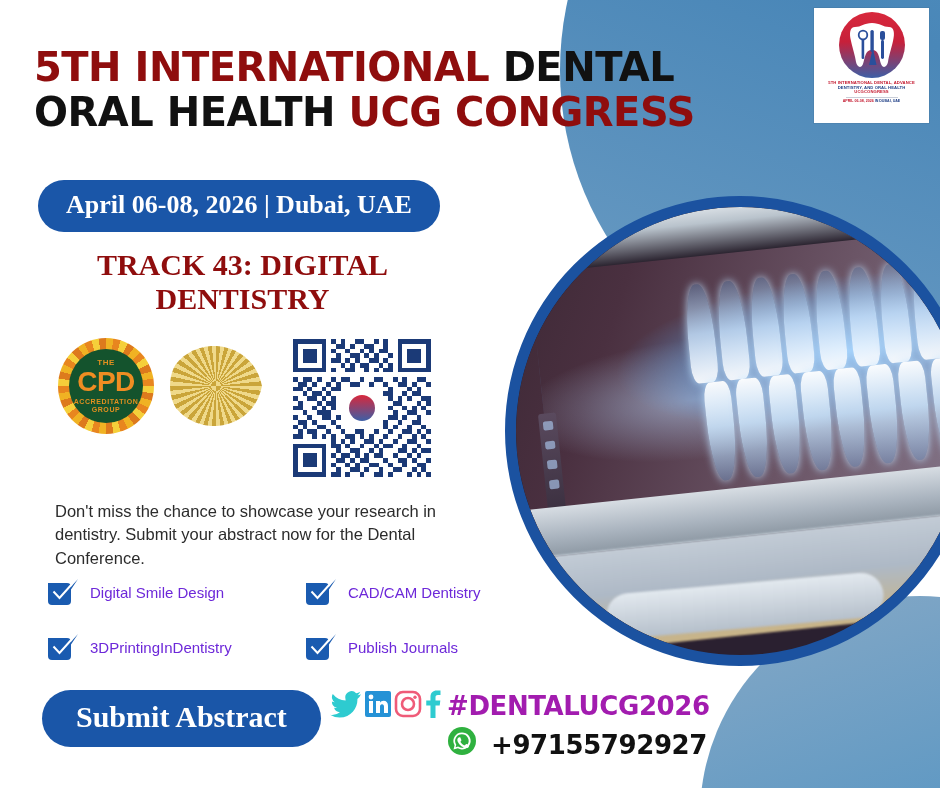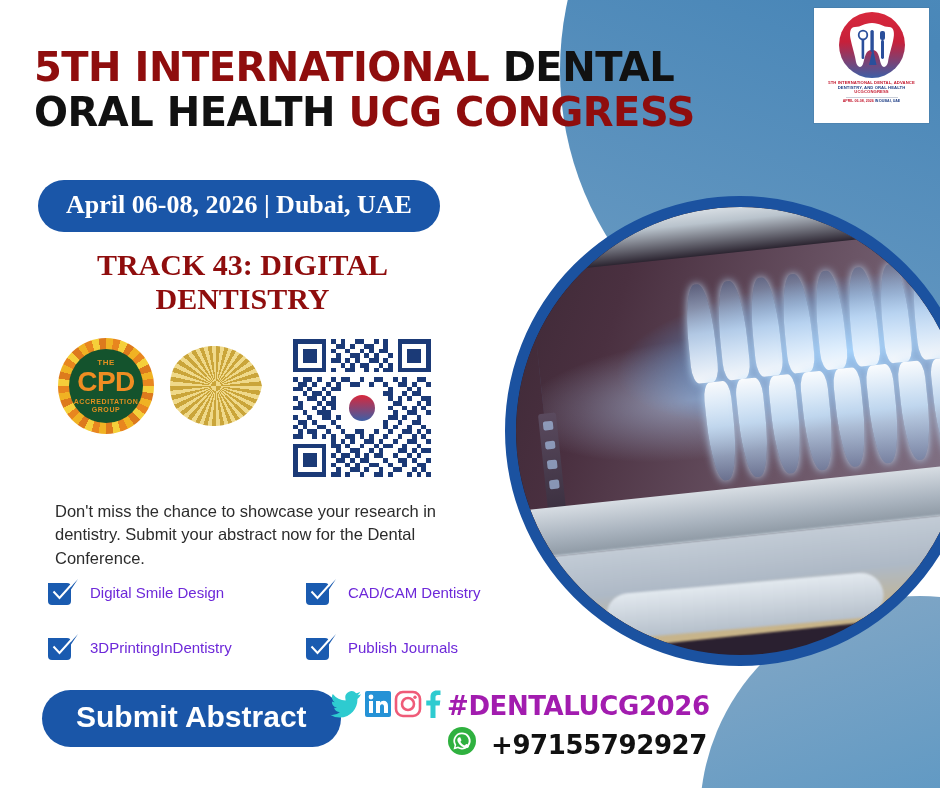--- a/index.html
+++ b/index.html
@@ -300,21 +300,21 @@
   .check-item{display:flex;align-items:center;gap:9px;}
   .check-icon{flex:0 0 auto;width:36px;height:32px;}
   .check-label{font-size:15px;color:#6d28d9;}
 
   
   .cta-btn{
     position:absolute;left:42px;top:690px;
     background:#1a56a8;color:#ffffff;
     border-radius:30px;
     padding:10px 34px 13px;
-    font-family:Liberation Sans, sans-serif;
+    font-family:Liberation Serif, serif;
     font-weight:bold;font-size:30px;
     z-index:4;border:none;cursor:pointer;
     white-space:nowrap;
   }
   .social-row{
     position:absolute;left:330px;top:690px;
     z-index:4;display:flex;align-items:center;gap:2px;
   }
   .hash{
     font-family:"DejaVu Sans", sans-serif;

